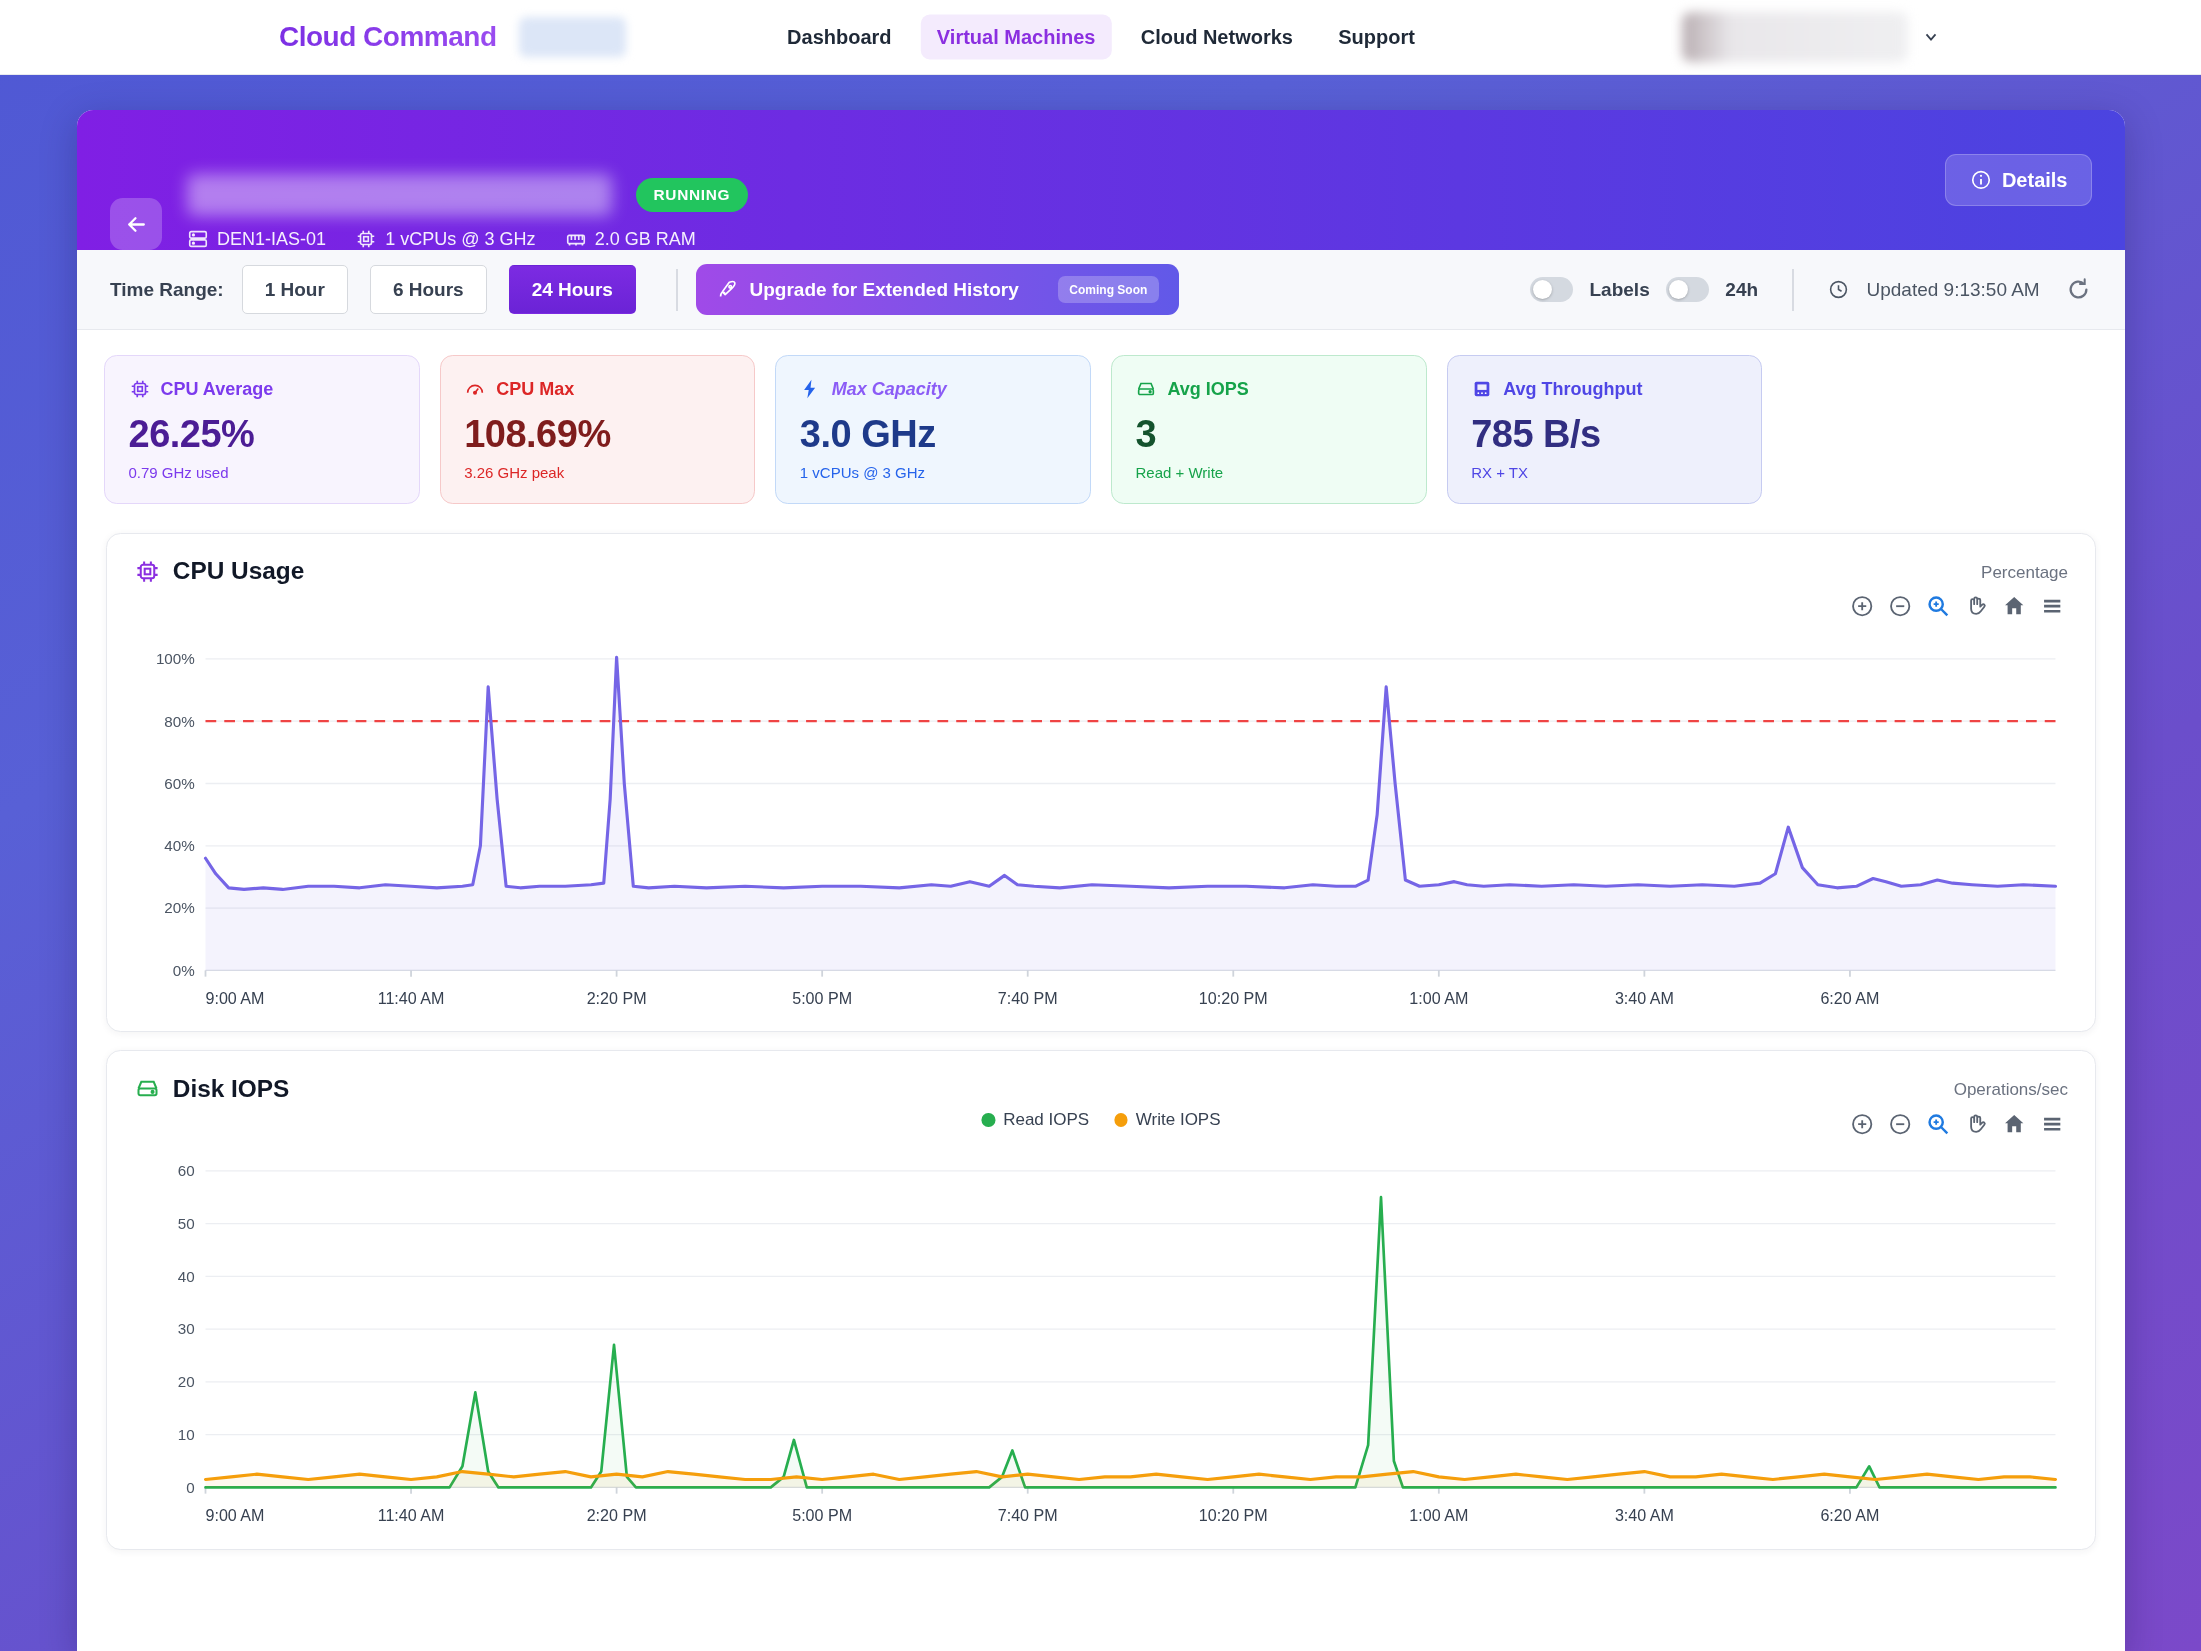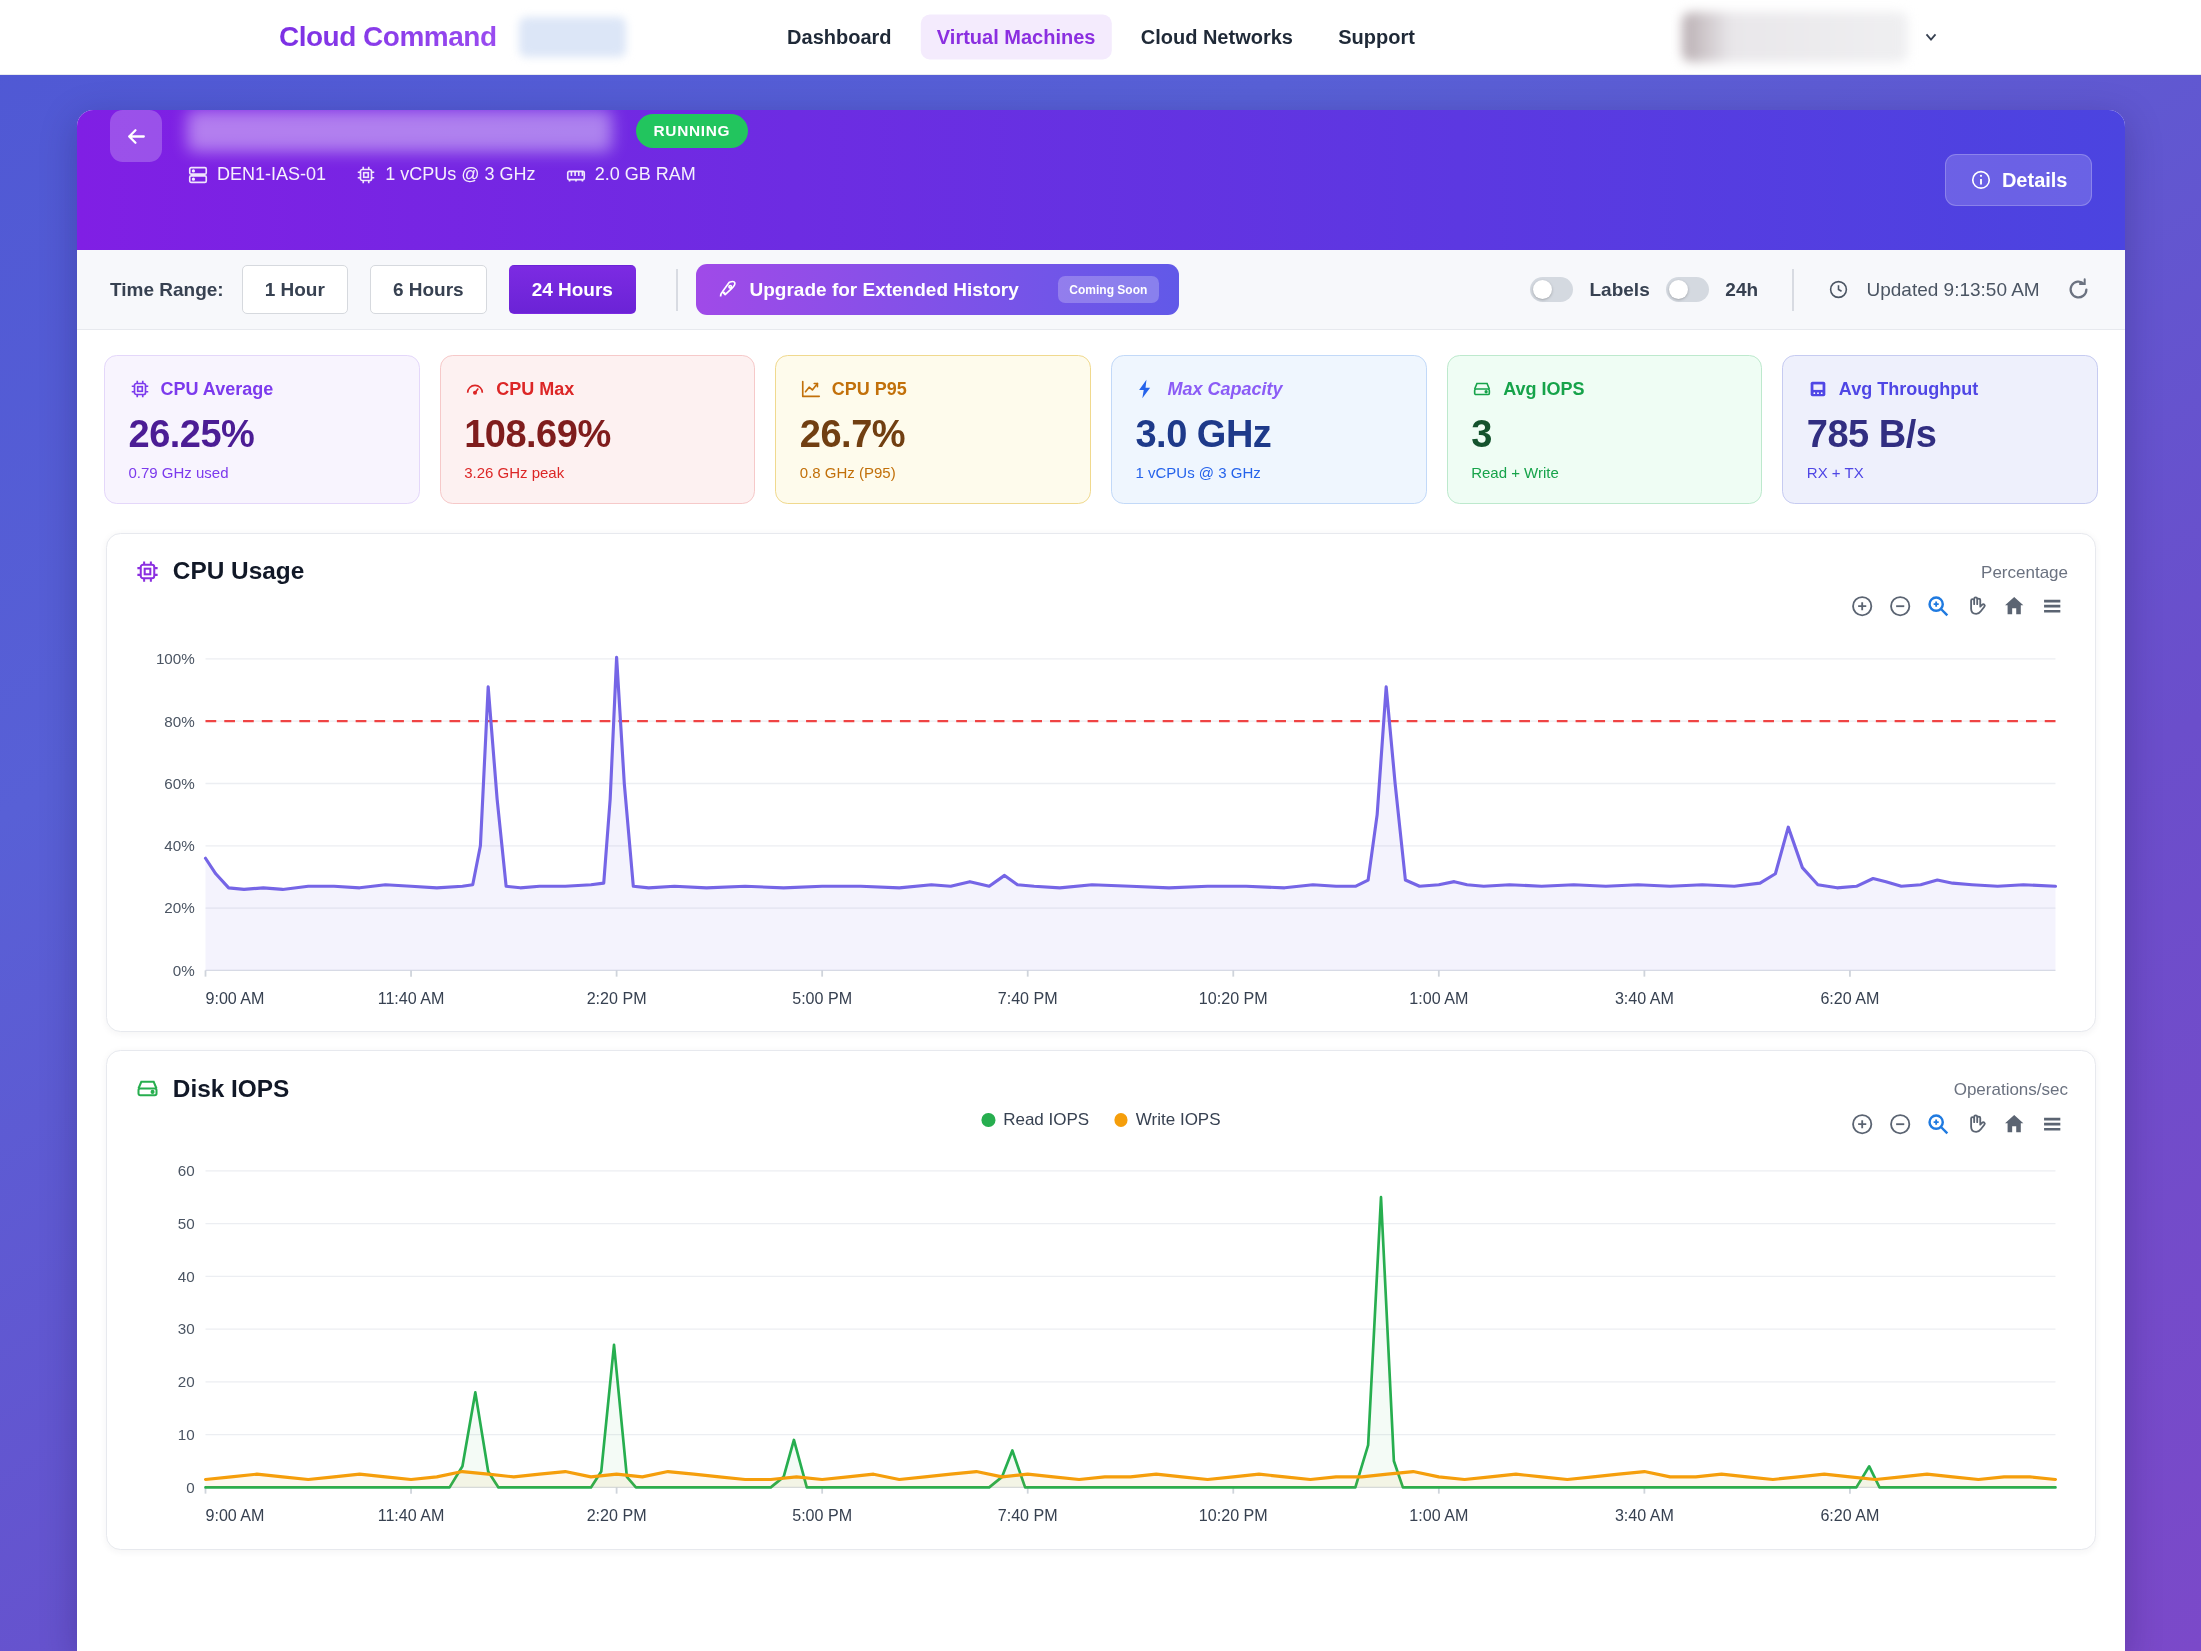--- a/index.html
+++ b/index.html
@@ -26,21 +26,21 @@
     display:flex; align-items:center; gap:14.5px; }
   .user-blur { width:226px; height:50px; border-radius:9px;
     background:linear-gradient(90deg,#b9aeb2 0%,#e9e7ea 22%,#efeff1 100%); filter:blur(5.4px); }
   .chev { width:18px; height:18px; color:#374151; }
   
   .sheet { position:absolute; left:77px; right:77px; top:110px; bottom:0;
     background:#ffffff; border-radius:16.3px 16.3px 0 0; overflow:hidden;
     box-shadow:0 9px 36px rgba(20,10,60,0.25); }
   
   .vm-header { height:140px; background:linear-gradient(90deg,#801fe4 0%,#6d2ce2 35%,#4b44e0 100%);
-    display:flex; align-items:flex-start; padding:0 33px; position:relative; color:#fff; }
+    display:flex; align-items:flex-end; padding:0 33px; position:relative; color:#fff; }
   .back-btn { width:52px; height:52px; border-radius:12.7px; background:rgba(255,255,255,0.22);
     display:flex; align-items:center; justify-content:center; font-size:25px; color:#fff; cursor:pointer; flex:0 0 auto; }
   .vm-title-block { margin-left:25px; }
   .vm-title-row { display:flex; align-items:center; gap:23.5px; margin-bottom:11.8px; }
   .vm-name-blur { width:425px; height:42px; border-radius:7.2px; background:rgba(255,255,255,0.42); filter:blur(8.1px); }
   .badge-running { background:#22c55e; color:#fff; font-size:15.4px; font-weight:800; letter-spacing:0.7px;
     padding:8.1px 18px; border-radius:904px; }
   .vm-sub-row { display:flex; align-items:center; gap:29px; font-size:18px; color:rgba(255,255,255,0.93); }
   .vm-sub-item { display:flex; align-items:center; gap:8.1px; }
   .vm-sub-item svg { width:22px; height:22px; opacity:0.95; }
@@ -233,33 +233,20 @@
       <div class="mc-top">
         <svg class="mc-icon" viewBox="0 0 24 24" fill="none" stroke="currentColor" stroke-width="1.8" style="color: rgb(220, 38, 38);">
             <path d="M4 16a8 8 0 1 1 16 0"></path>
             <path d="M12 16l3.5-4.5"></path>
             <circle cx="12" cy="16" r="1.3" fill="currentColor"></circle>
           </svg>
         <span class="mc-label" style="color: rgb(220, 38, 38);">CPU Max</span>
       </div>
       <div class="mc-value" style="color: rgb(127, 29, 29);">108.69%</div>
       <div class="mc-sub" style="color: rgb(220, 38, 38);">3.26 GHz peak</div>
-    </div>
-    <div class="metric-card" style="background: rgb(254, 251, 236); border-color: rgb(240, 217, 142);">
-      <div class="mc-top">
-        <svg class="mc-icon" viewBox="0 0 24 24" fill="none" stroke="currentColor" stroke-width="1.8" stroke-linecap="round" stroke-linejoin="round" style="color: rgb(194, 112, 10);">
-            <path d="M3 20V4"></path>
-            <path d="M3 20h18"></path>
-            <path d="M6 15l4-5 3.5 3L19 6"></path>
-            <path d="M19 6h-3.5M19 6v3.5"></path>
-          </svg>
-        <span class="mc-label" style="color: rgb(194, 112, 10);">CPU P95</span>
-      </div>
-      <div class="mc-value" style="color: rgb(113, 63, 18);">26.7%</div>
-      <div class="mc-sub" style="color: rgb(194, 112, 10);">0.8 GHz (P95)</div>
     </div>
     <div class="metric-card" style="background: rgb(239, 246, 254); border-color: rgb(194, 217, 248);">
       <div class="mc-top">
         <svg class="mc-icon" viewBox="0 0 24 24" fill="currentColor" style="color: rgb(37, 99, 235);">
             <path d="M12.5 2L4.5 13h5l-1.5 9 8.5-11.5h-5z"></path>
           </svg>
         <span class="mc-label" style="color: #8b5cf6; font-style: italic;">Max Capacity</span>
       </div>
       <div class="mc-value" style="color: rgb(30, 58, 138);">3.0 GHz</div>
       <div class="mc-sub" style="color: rgb(37, 99, 235);">1 vCPUs @ 3 GHz</div>

